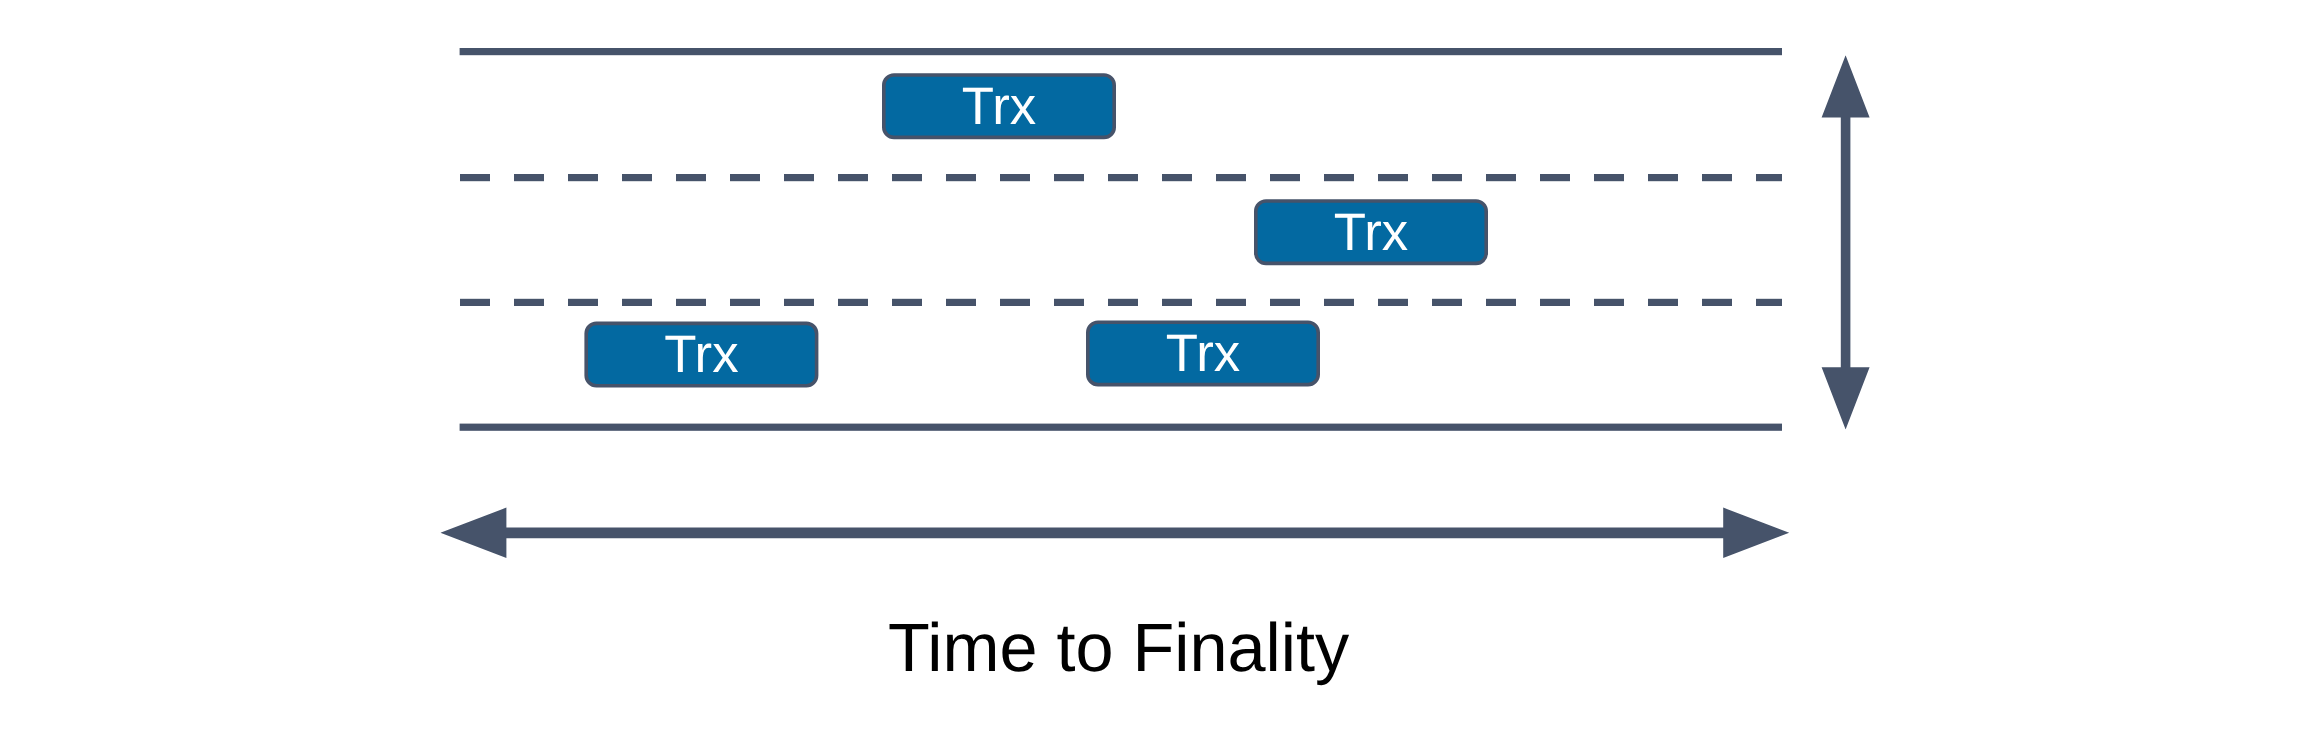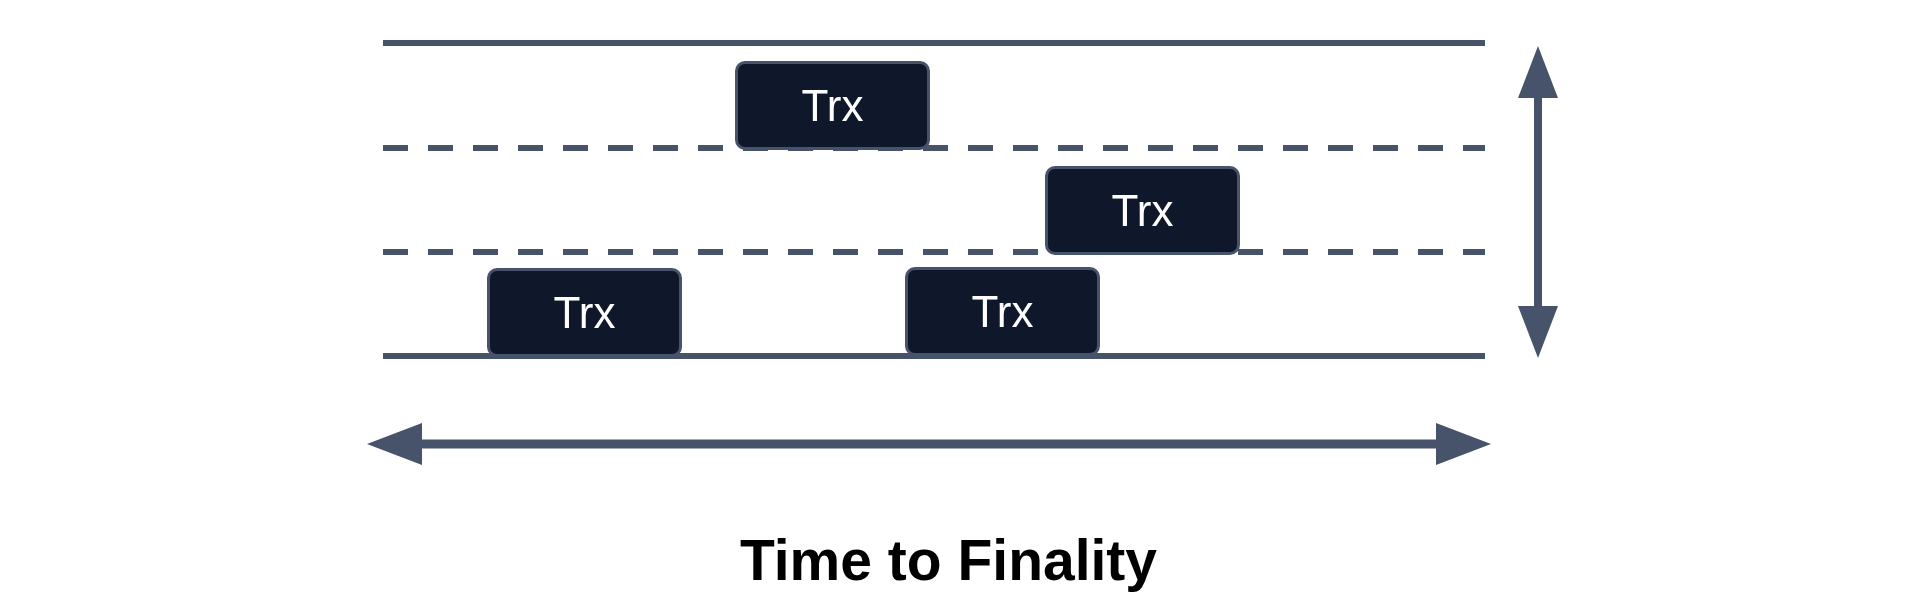--- a/index.html
+++ b/index.html
@@ -30,22 +30,22 @@
     );
   }
   .line.top-line    { top: 40px; }
   .line.dash-1      { top: 145px; }
   .line.dash-2      { top: 249px; }
   .line.bottom-line { top: 353px; }
 
   .trx-box {
     position: absolute;
     width: 195px;
-    height: 89px;
-    background: #0f172a;
+    height: 55px;
+    background: #0369a1;
     border: 3px solid #46536A;
     border-radius: 10px;
     box-sizing: border-box;
     display: flex;
     align-items: center;
     justify-content: center;
     color: #ffffff;
     font-size: 44px;
     line-height: 1;
   }
@@ -59,21 +59,21 @@
   .arrow-horizontal { left: 367px;  top: 422px; }
 
   .axis-label {
     position: absolute;
     color: #000000;
     font-size: 57px;
     line-height: 1;
     white-space: nowrap;
   }
   .label-throughput { left: 1580px; top: 153px; }
-  .label-finality   { left: 740px;  top: 532px; font-weight: bold; }
+  .label-finality   { left: 740px;  top: 512px; }
 </style>
 </head>
 <body>
 
 <div class="canvas">
 
   <div class="line solid top-line"></div>
   <div class="line dashed dash-1"></div>
   <div class="line dashed dash-2"></div>
   <div class="line solid bottom-line"></div>

